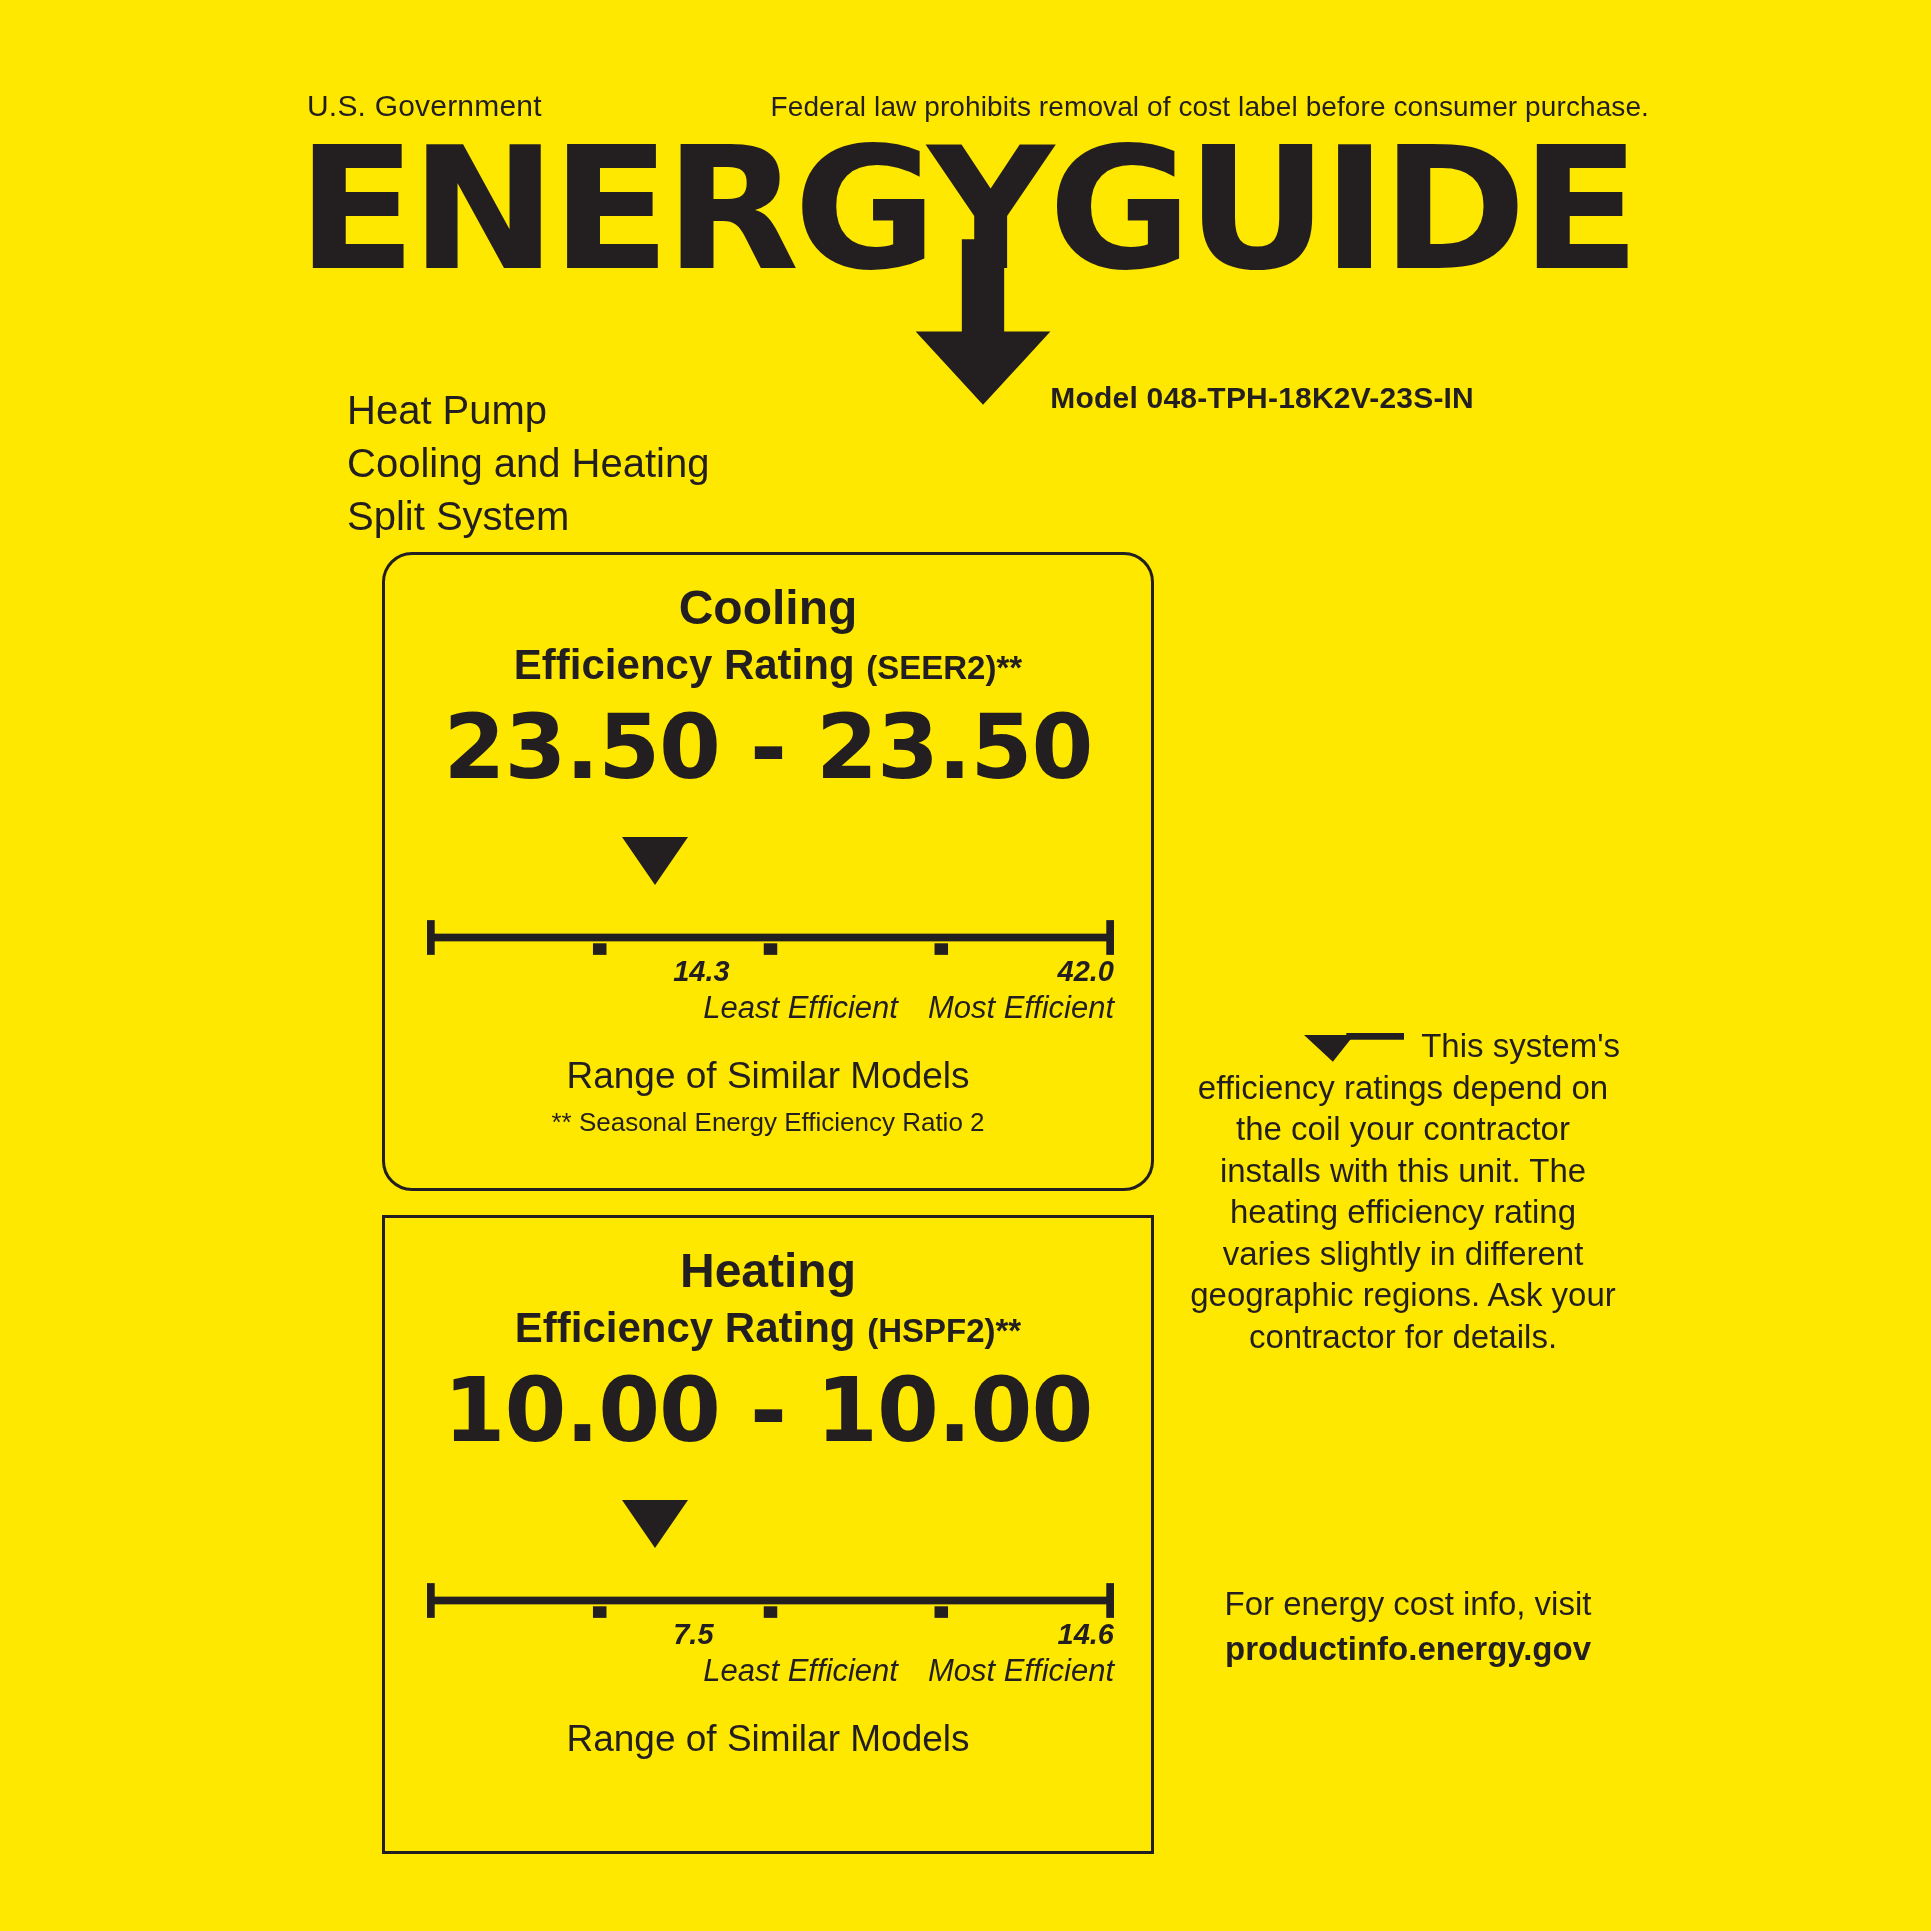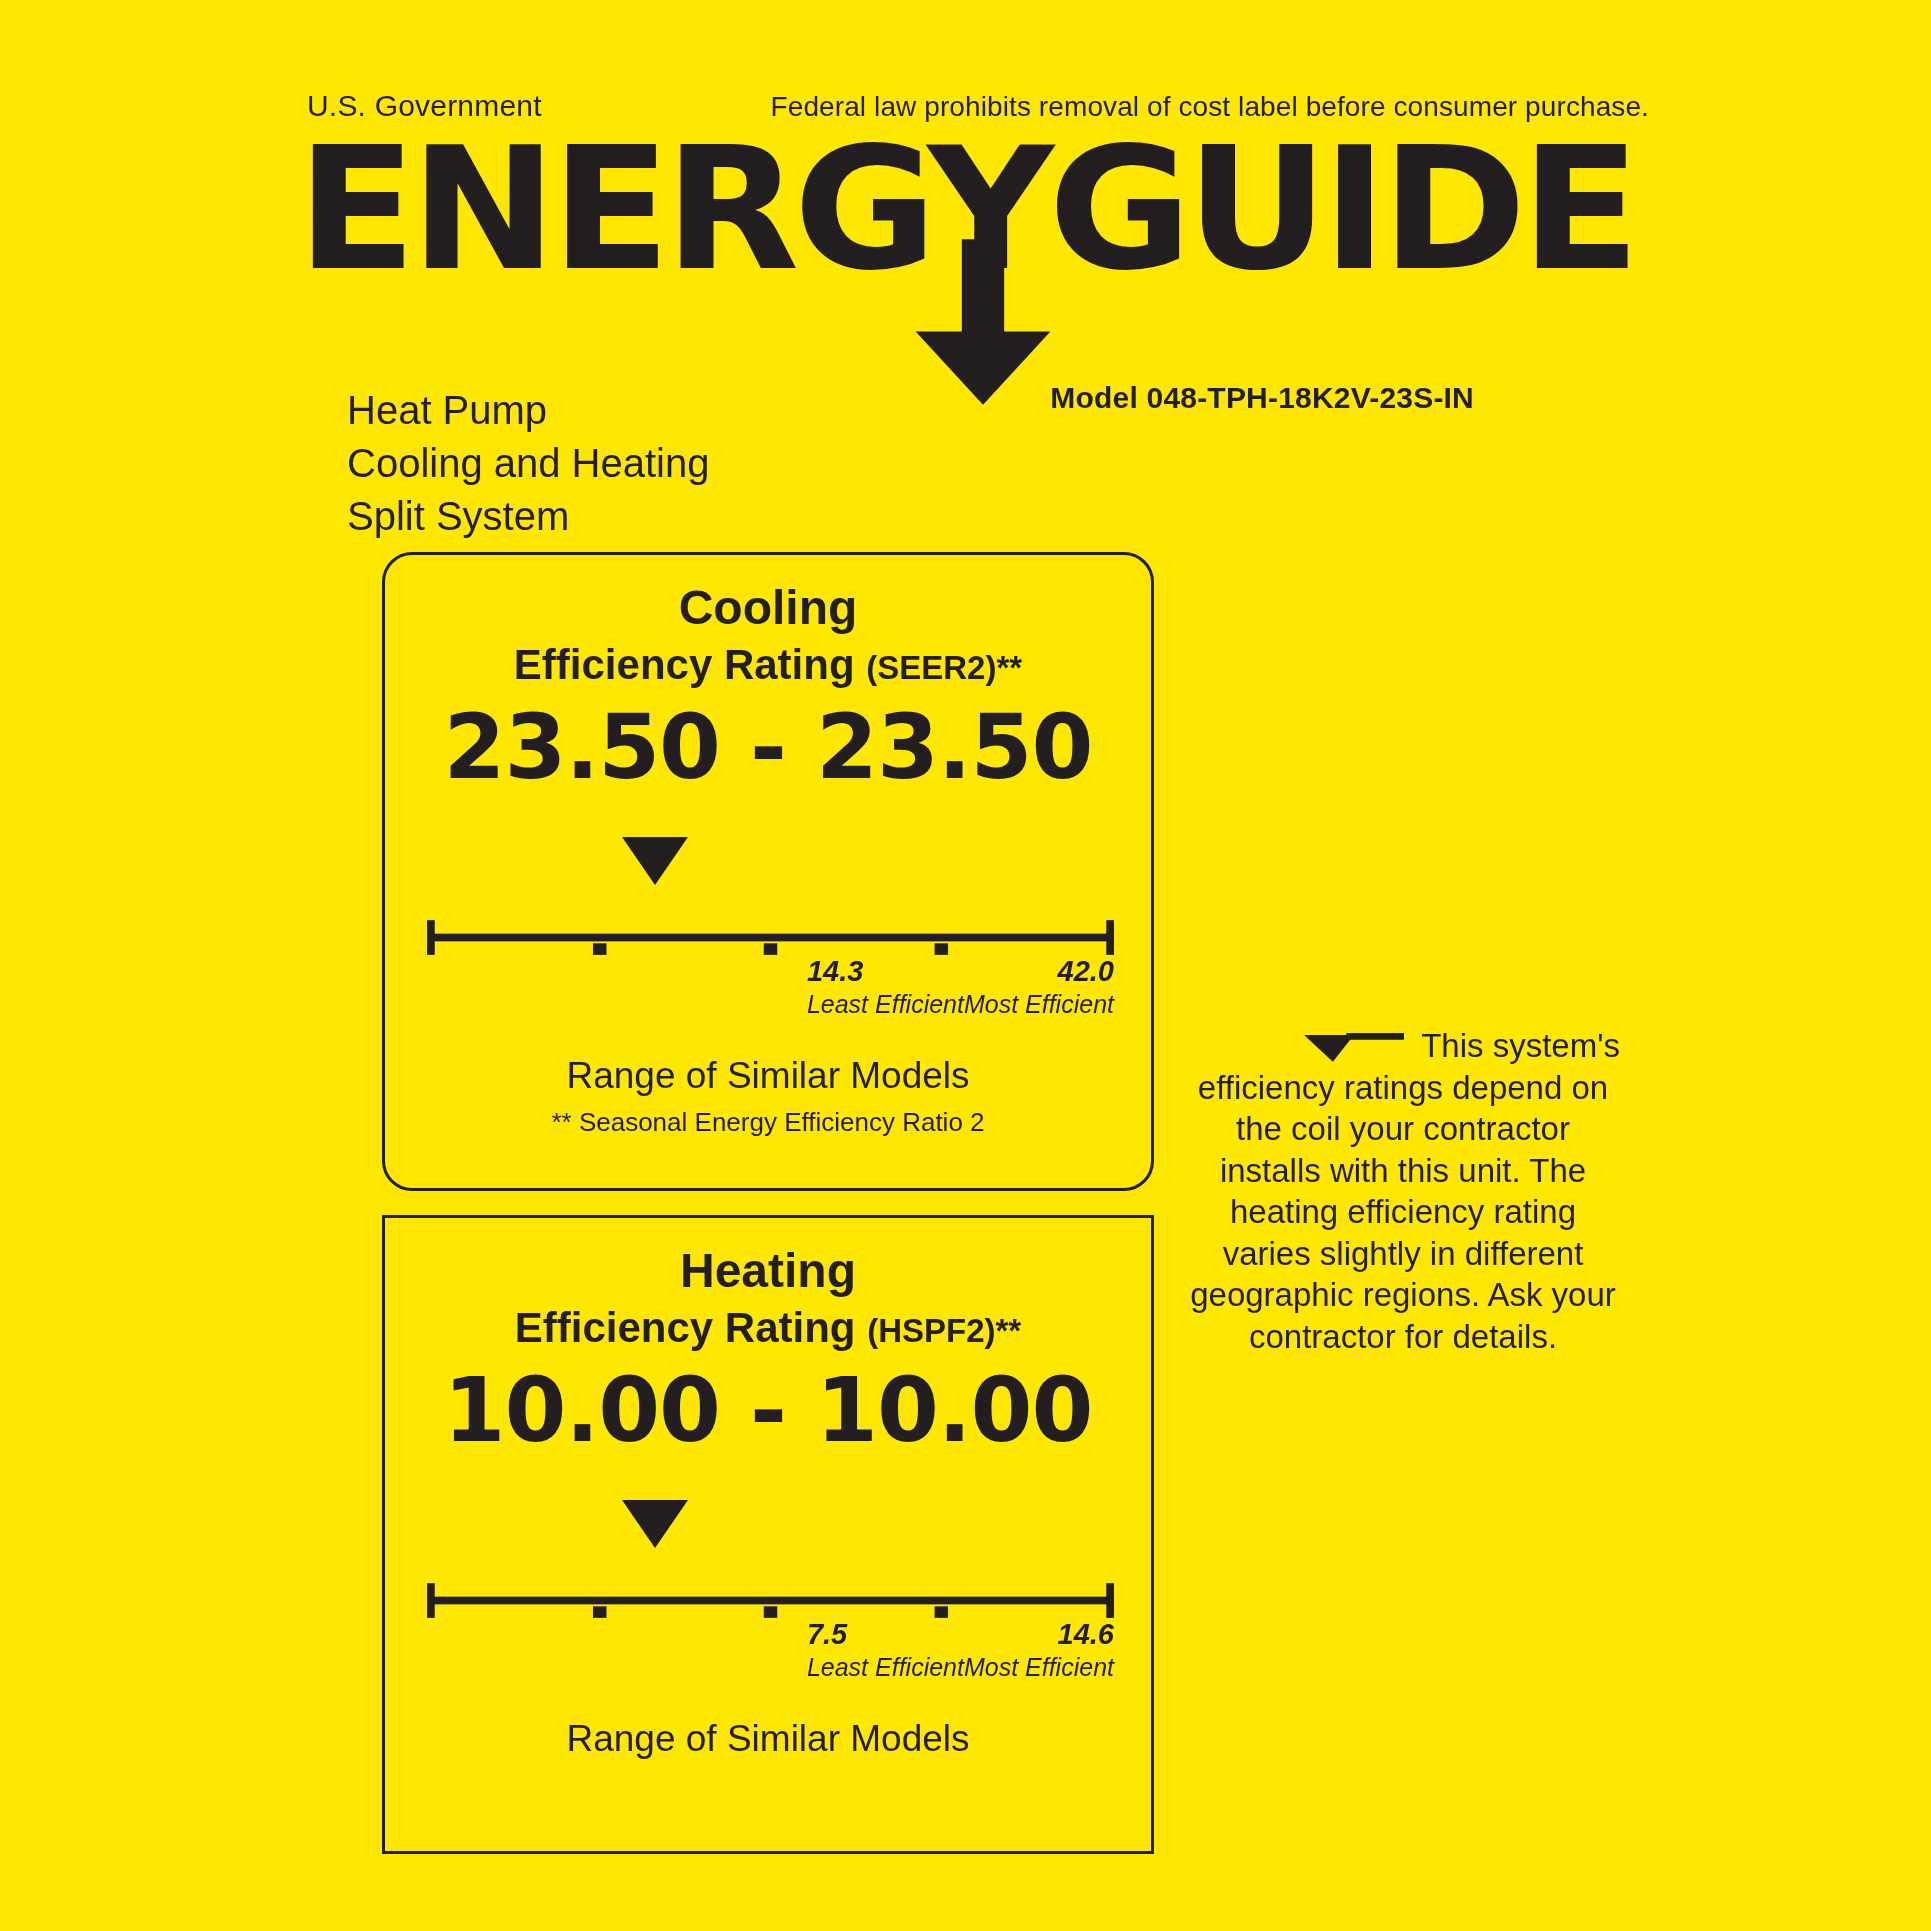--- a/index.html
+++ b/index.html
@@ -165,22 +165,23 @@
     justify-content: flex-end;
     font-style: italic;
   }
   #cooling-ends { top: 400px; }
   #heating-ends { top: 400px; }
   .end-num {
     font-weight: bold;
     font-size: 29px;
   }
   .end-lbl {
-    font-size: 25px;
+    font-size: 31px;
     margin-top: 1.9px;
+    margin-left: 30px;
   }
   .end-right { text-align: right; }
 
   .rb-range {
     position: absolute;
     left: 0; width: 100%;
     text-align: center;
     font-size: 37px;
   }
   #cooling-range { top: 500px; }
@@ -330,15 +331,19 @@
     <div class="note-first-line">
       <svg class="note-arrow" width="100" height="33" viewBox="0 0 104 34" xmlns="http://www.w3.org/2000/svg">
         <path d="M0 6 L52 6 L30 34 Z" fill="#231f20"></path>
         <rect x="44" y="4" width="60" height="7" fill="#231f20"></rect>
       </svg>
       <span>This system's</span>
     </div>
     <span class="note-rest">efficiency ratings depend on the coil your contractor installs with this unit. The heating efficiency rating varies slightly in different geographic regions. Ask your contractor for details.</span>
   </div>
 
+  <div class="energy-info">
+    <span>For energy cost info, visit</span>
+    <span class="site">productinfo.energy.gov</span>
+  </div>
 
 </div>
 
 
 </body></html>

